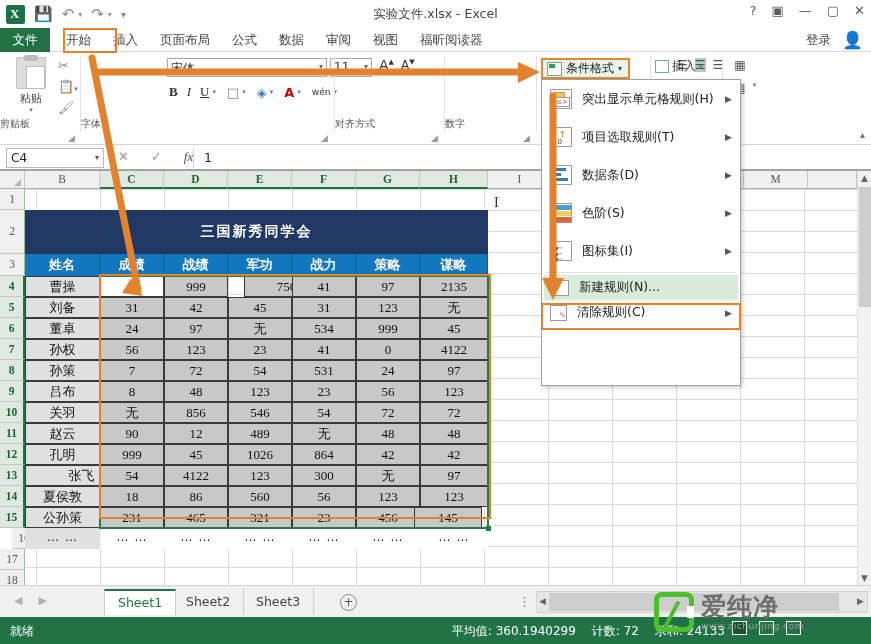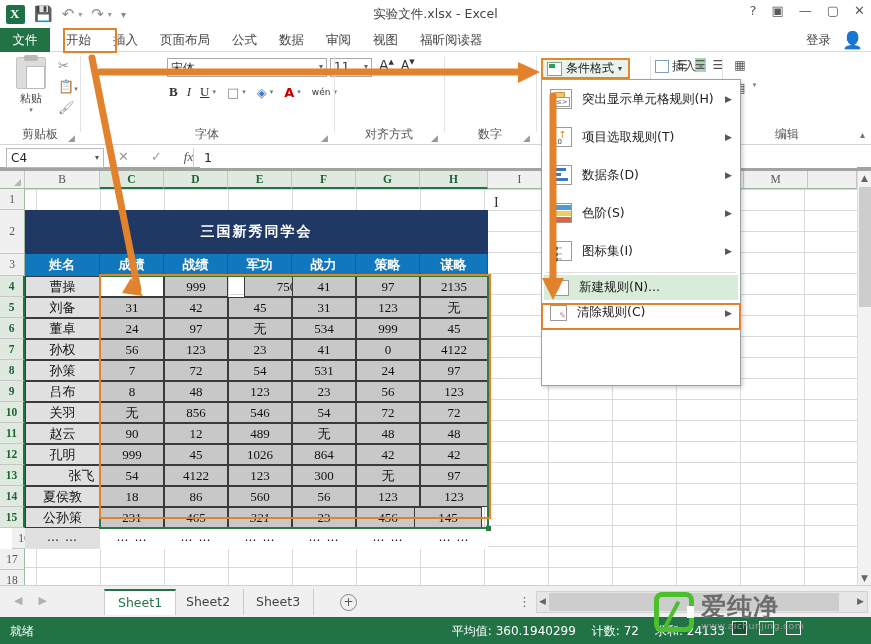--- a/index.html
+++ b/index.html
@@ -29,21 +29,21 @@
   .tabbar { position:absolute; left:0; top:28px; width:871px; height:24px; background:#fff; border-bottom:1px solid #d9d9d9;}
   .tab-file { position:absolute; left:0; top:0; width:50px; height:24px; background:#217346; color:#fff; font-size:12.5px; text-align:center; line-height:24px; }
   .tabs { position:absolute; left:55px; top:0; display:flex; height:24px; align-items:center; }
   .tab { padding:0 11px; font-size:12.5px; color:#444; line-height:24px; height:24px; }
   .signin { position:absolute; right:40px; top:4px; font-size:12.5px; color:#444; }
   .avatar { position:absolute; right:6px; top:2px; width:24px; height:22px; color:#777; font-size:17px; text-align:center; }
 
   
   .ribbon { position:absolute; left:0; top:52px; width:871px; height:93px; background:#fff; border-bottom:1px solid #d4d4d4; overflow:hidden;}
   .grp { position:absolute; top:0; height:93px; }
-  .grp-label { position:absolute; bottom:2px; width:100%; text-align:center; font-size:12px; color:#555; }
+  .grp-label { position:absolute; bottom:14px; width:100%; font-size:10px; color:#555; }
   .grp-sep { position:absolute; top:4px; width:1px; height:76px; background:#e2e2e2; }
   .dlg-launch { position:absolute; bottom:3px; right:3px; width:9px;height:9px; color:#999; font-size:9px;}
 
   
   .paste-btn { position:absolute; left:10px; top:5px; width:42px; text-align:center; }
   .paste-ico { width:30px;height:32px;margin:0 auto; background:#dcdcdc; border:1px solid #c3c3c3; border-radius:2px; position:relative; }
   .paste-ico:before{content:"";position:absolute;left:7px;top:-3px;width:14px;height:6px;background:#b9b9b9;border-radius:2px;}
   .paste-ico:after{content:"";position:absolute;left:9px;top:8px;width:17px;height:21px;background:#fff;border:1px solid #bcbcbc;}
   .paste-lbl { font-size:11px; color:#444; margin-top:2px;}
   .paste-caret{font-size:7px;color:#777;}
@@ -73,21 +73,21 @@
   .cf-btn { position:absolute; left:541px; top:58px; height:21px; padding:1px 6px 1px 4px; border:2px solid #e08a2e; background:#e9f3ec; display:flex; align-items:center; gap:4px; font-size:12px; color:#222; z-index:30;}
   .cf-ico { width:15px; height:14px; background:#fff; border:1px solid #7fa87f; position:relative;}
   .cf-ico:after{content:"";position:absolute;left:1px;top:1px;width:6px;height:4px;background:#2f9e58;}
 
   
   .ins-btn { position:absolute; left:655px; top:58px; display:flex; align-items:center; gap:3px; font-size:12px; color:#333;}
   .ins-ico { width:14px;height:13px; border:1px solid #7c9ec4; position:relative; background:#fff;}
   .ribbon-collapse { position:absolute; right:6px; bottom:4px; font-size:10px; color:#777;}
 
   
-  .fbar { position:absolute; left:0; top:145px; width:871px; height:26px; background:#fff; border-bottom:4px solid #a3a3a3;}
+  .fbar { position:absolute; left:0; top:145px; width:871px; height:26px; background:#fff; border-bottom:2px solid #a3a3a3;}
   .namebox { position:absolute; left:6px; top:3px; width:98px; height:20px; border:1px solid #b9b9b9; background:#fff; font-size:12px; padding:2px 4px; color:#222;}
   .namebox .car{position:absolute;right:4px;top:4px;font-size:8px;color:#555;}
   .fb-btns { position:absolute; left:118px; top:4px; display:flex; gap:22px; color:#9b9b9b; font-size:13px;}
   .fb-fx { font-style:italic; font-family:"Liberation Serif",serif; color:#555;}
   .fb-input { position:absolute; left:200px; top:3px; right:14px; height:20px; border:none; font-size:12.5px; padding:2px 4px; color:#222; background:#fff;}
   .fb-sep{position:absolute;left:193px;top:3px;width:1px;height:20px;background:#d0d0d0;}
 
   
   .grid { position:absolute; left:0; top:171px; width:871px; height:414px; background:#fff; overflow:hidden;}
   .corner { position:absolute; left:0; top:0; width:25px; height:18px; background:#f0f0f0; border-right:1px solid #c6c6c6; border-bottom:1px solid #9fb89f;}
@@ -443,21 +443,21 @@
         <div class="name-cell" style="left: 25px; top: 315px; width: 75px; height: 21px;">夏侯敦</div>
         <div class="data-cell" style="left: 100px; top: 315px; width: 64px; height: 21px;">18</div>
         <div class="data-cell" style="left: 164px; top: 315px; width: 64px; height: 21px;">86</div>
         <div class="data-cell" style="left: 228px; top: 315px; width: 64px; height: 21px;">560</div>
         <div class="data-cell" style="left: 292px; top: 315px; width: 64px; height: 21px;">56</div>
         <div class="data-cell" style="left: 356px; top: 315px; width: 64px; height: 21px;">123</div>
         <div class="data-cell" style="left: 420px; top: 315px; width: 68px; height: 21px;">123</div>
         <div class="name-cell" style="left: 25px; top: 336px; width: 75px; height: 21px;">公孙策</div>
         <div class="data-cell" style="left: 100px; top: 336px; width: 64px; height: 21px;">231</div>
         <div class="data-cell" style="left: 164px; top: 336px; width: 64px; height: 21px;">465</div>
-        <div class="data-cell" style="left: 228px; top: 336px; width: 64px; height: 21px; font-style: italic;">321</div>
+        <div class="data-cell" style="left: 228px; top: 336px; width: 64px; height: 21px;">321</div>
         <div class="data-cell" style="left: 292px; top: 336px; width: 64px; height: 21px;">23</div>
         <div class="data-cell" style="left: 356px; top: 336px; width: 64px; height: 21px;">456</div>
         <div class="data-cell" style="left: 414px; top: 336px; width: 68px; height: 21px;">145</div>
         <div class="dots-cell" style="left: 25px; top: 357px; width: 75px; height: 21px; background: rgb(224, 224, 224);">… …</div>
         <div class="dots-cell" style="left: 100px; top: 357px; width: 64px; height: 21px; background: rgb(255, 255, 255);">… …</div>
         <div class="dots-cell" style="left: 164px; top: 357px; width: 64px; height: 21px; background: rgb(255, 255, 255);">… …</div>
         <div class="dots-cell" style="left: 228px; top: 357px; width: 64px; height: 21px; background: rgb(255, 255, 255);">… …</div>
         <div class="dots-cell" style="left: 292px; top: 357px; width: 64px; height: 21px; background: rgb(255, 255, 255);">… …</div>
         <div class="dots-cell" style="left: 356px; top: 357px; width: 64px; height: 21px; background: rgb(255, 255, 255);">… …</div>
         <div class="dots-cell" style="left: 420px; top: 357px; width: 68px; height: 21px; background: rgb(255, 255, 255);">… …</div>

